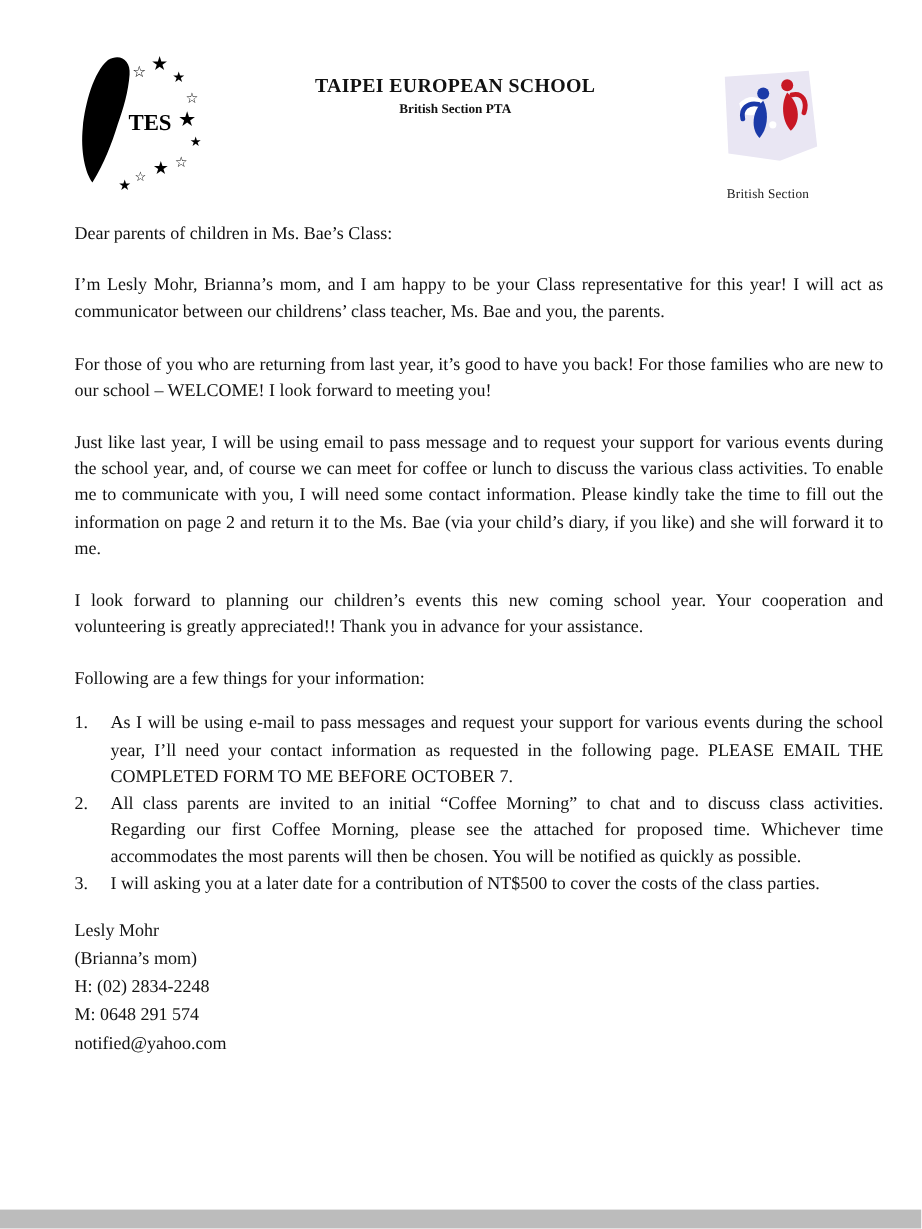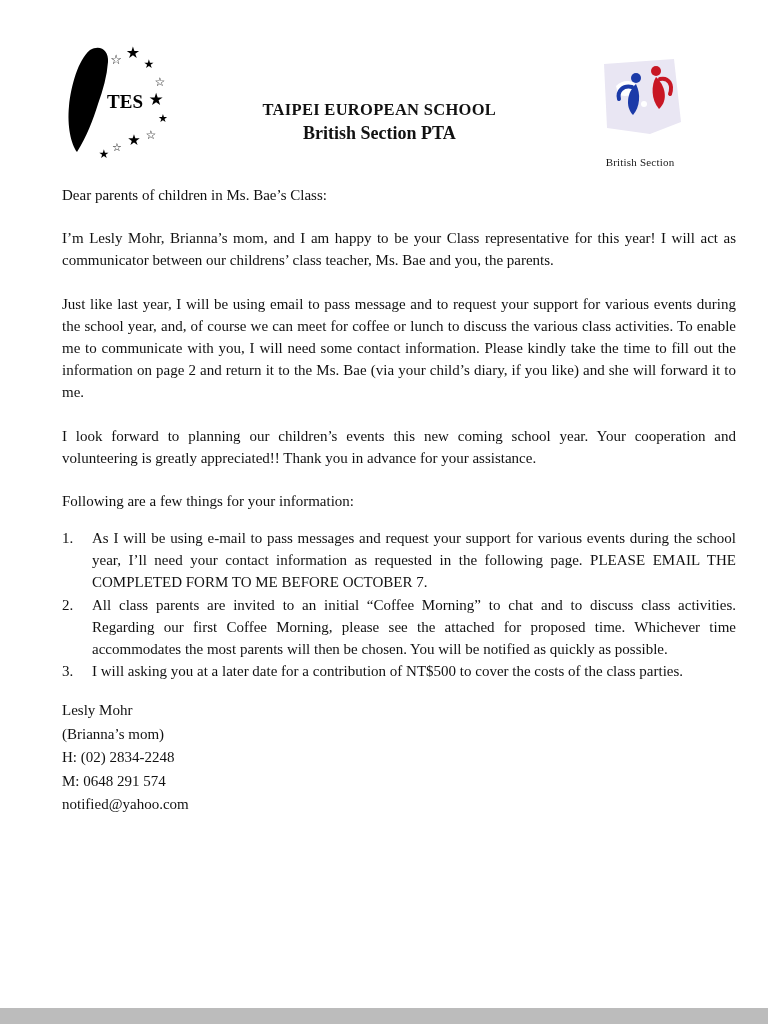--- a/index.html
+++ b/index.html
@@ -32,24 +32,23 @@
     fill: #000;
   }
   .star { fill: #000; font-family: "DejaVu Sans", sans-serif; }
 
   .titles {
     position: absolute;
     left: 50%; top: 62px;
     transform: translateX(-52%);
     text-align: center;
     white-space: nowrap;
-    margin-top: 38px;
   }
   .title1 { font-size: 16.5px; font-weight: bold; letter-spacing: 0.3px; }
-  .title2 { font-size: 18px; font-weight: bold; margin-top: 3px; }
+  .title2 { font-size: 11px; font-weight: bold; margin-top: 3px; }
 
   .right-logo {
     position: absolute;
     right: 80px; top: 56px;
     width: 96px;
     text-align: center;
   }
   .right-logo svg { width: 92px; height: 86px; display: block; margin: 0 auto; }
   .right-logo .caption {
     margin-top: 14px;
@@ -126,20 +125,21 @@
       </svg>
       <div class="caption">British Section</div>
     </div>
   </header>
 
   <main class="letter">
 
     <p class="salutation">Dear parents of children in Ms. Bae’s Class:</p>
 
     <p class="para">I’m Lesly Mohr, Brianna’s mom, and I am happy to be your Class representative for this year!  I will act as communicator between our childrens’ class teacher, Ms. Bae and you, the parents.</p>
+    <p class="para">For those of you who are returning from last year, it’s good to have you back!  For those families who are new to our school – WELCOME!  I look forward to meeting you!</p>
     <p class="para">Just like last year, I will be using email to pass message and to request your support for various events during the school year, and, of course we can meet for coffee or lunch to discuss the various class activities.  To enable me to communicate with you, I will need some contact information.  Please kindly take the time to fill out the information on page 2 and return it to the Ms. Bae (via your child’s diary, if you like) and she will forward it to me.</p>
     <p class="para">I look forward to planning our children’s events this new coming school year. Your cooperation and volunteering is greatly appreciated!!  Thank you in advance for your assistance.</p>
 
     <p class="list-intro">Following are a few things for your information:</p>
 
     <div class="olist">
       <div class="list-item">
         <span class="num">1.</span>
         <span class="txt">As I will be using e-mail to pass messages and request your support for various events during the school year, I’ll need your contact information as requested in the following page.  PLEASE EMAIL THE COMPLETED FORM TO ME BEFORE OCTOBER 7.</span>
       </div>

